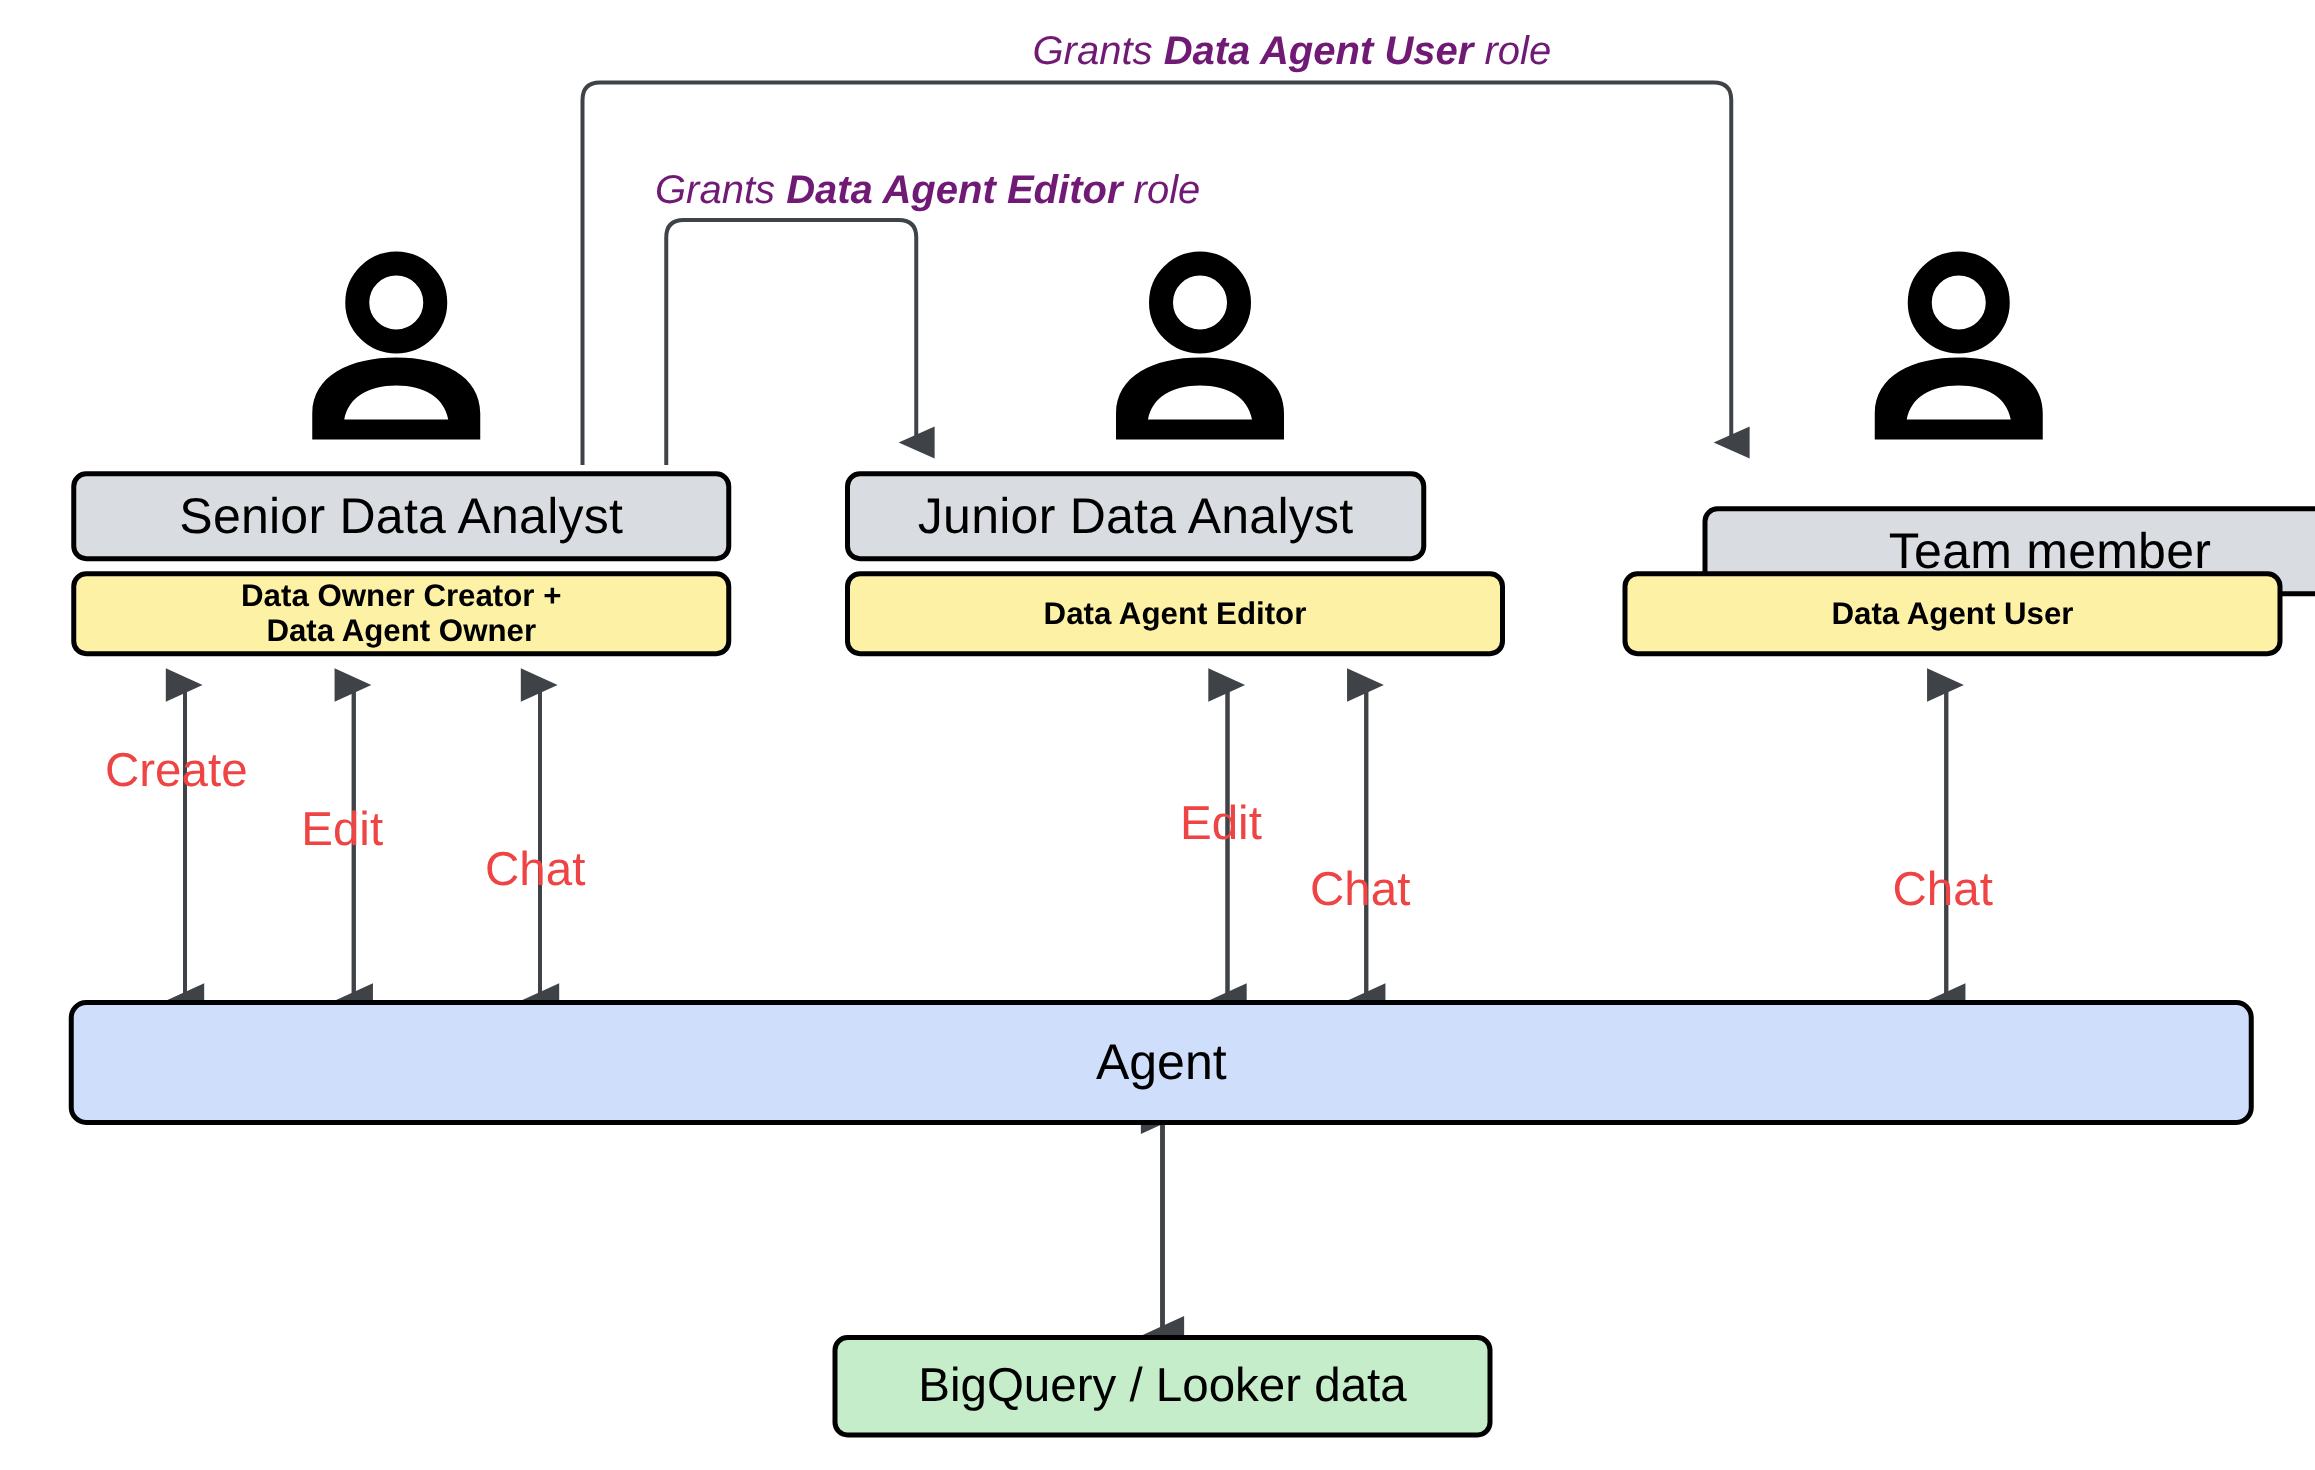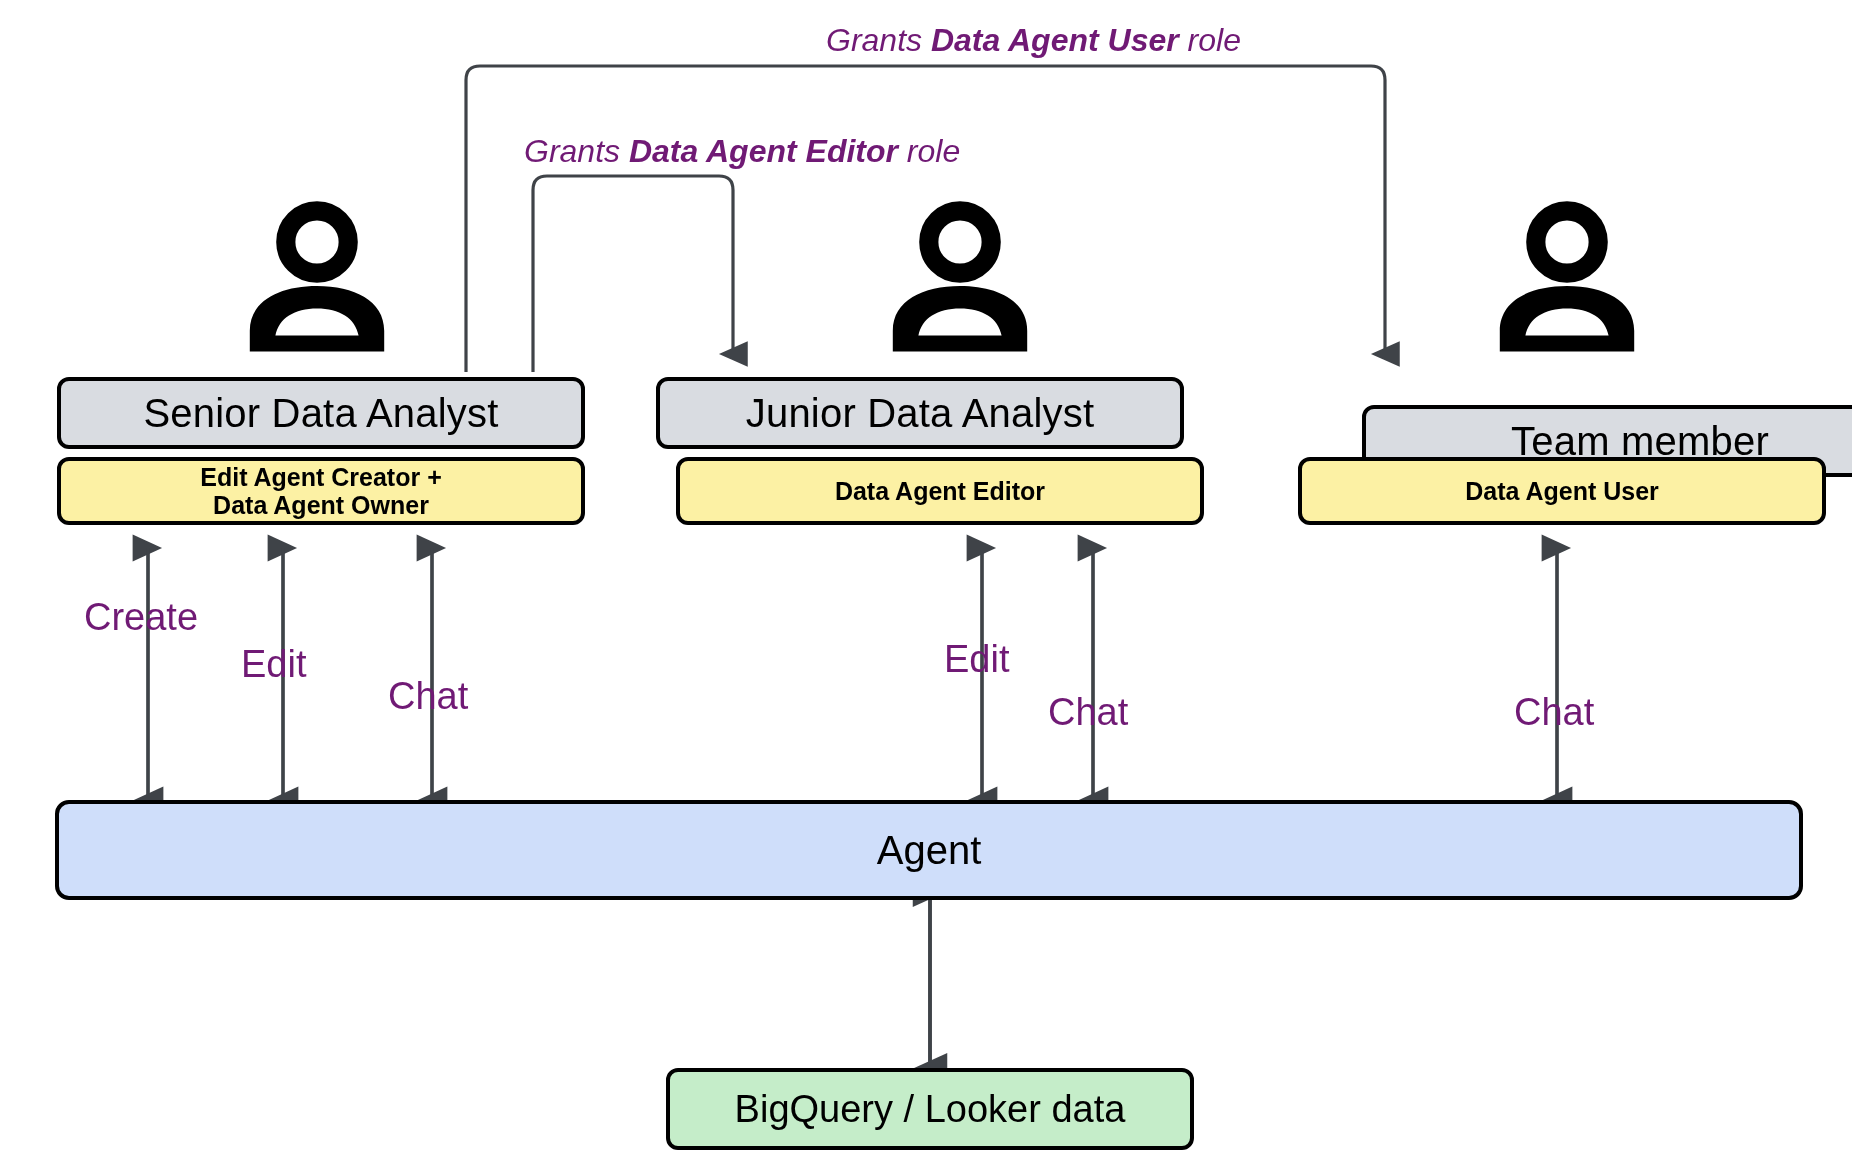--- a/index.html
+++ b/index.html
@@ -58,21 +58,21 @@
     background: #c5edc9;
     font-size: 38px;
     font-weight: 400;
     border-radius: 12px;
   }
   .person-icon {
     position: absolute;
   }
   .edge-label {
     position: absolute;
-    color: #701a75;
+    color: #ef4444;
     font-size: 38px;
     white-space: nowrap;
     line-height: 1;
     text-align: right;
   }
   .grant-label {
     position: absolute;
     font-size: 32px;
     font-style: italic;
     color: #701a75;
@@ -148,25 +148,25 @@
   <svg class="person-icon" style="left:1487px; top:198px;" width="160" height="160" viewBox="0 0 100 100">
     <circle cx="50" cy="27.5" r="19.5" fill="none" stroke="#000" stroke-width="12"></circle>
     <path d="M 8 96 L 8 83 C 8 64 27 55 50 55 C 73 55 92 64 92 83 L 92 96 Z
              M 24 86 C 26 75 36 69 50 69 C 64 69 74 75 76 86 Z" fill="#000" fill-rule="evenodd"></path>
   </svg>
 
   <div class="node role-head" style="left:57px; top:377px; width:528px; height:72px;">
     <span>Senior Data Analyst</span>
   </div>
   <div class="node role-grant" style="left:57px; top:457px; width:528px; height:68px; flex-direction:column;">
-    <span>Edit Agent Creator +</span>
+    <span>Data Owner Creator +</span>
     <span>Data Agent Owner</span>
   </div>
 
-  <div class="node role-head" style="left:656px; top:377px; width:528px; height:72px;">
+  <div class="node role-head" style="left:676px; top:377px; width:465px; height:72px;">
     <span>Junior Data Analyst</span>
   </div>
   <div class="node role-grant" style="left:676px; top:457px; width:528px; height:68px;">
     <span>Data Agent Editor</span>
   </div>
 
   <div class="node role-head" style="left:1362px; top:377px; width:556px; height:72px;margin-top:28px;">
     <span>Team member</span>
   </div>
   <div class="node role-grant" style="left:1298px; top:457px; width:528px; height:68px;">

